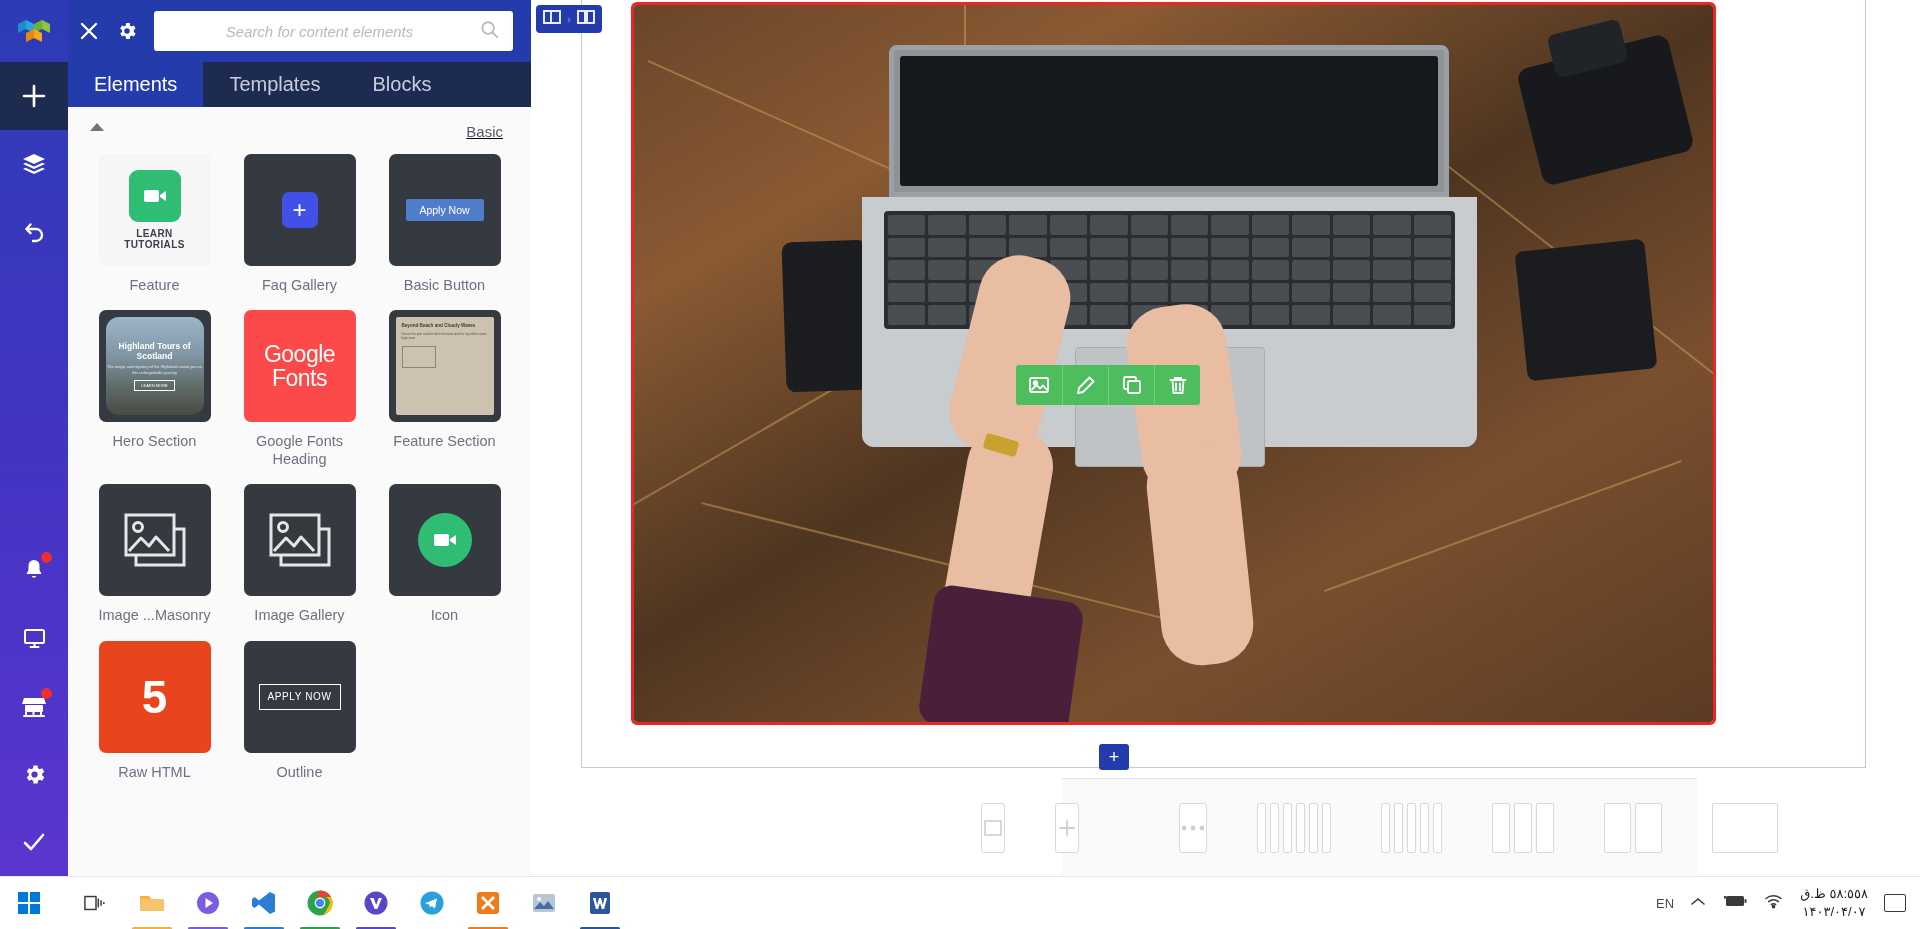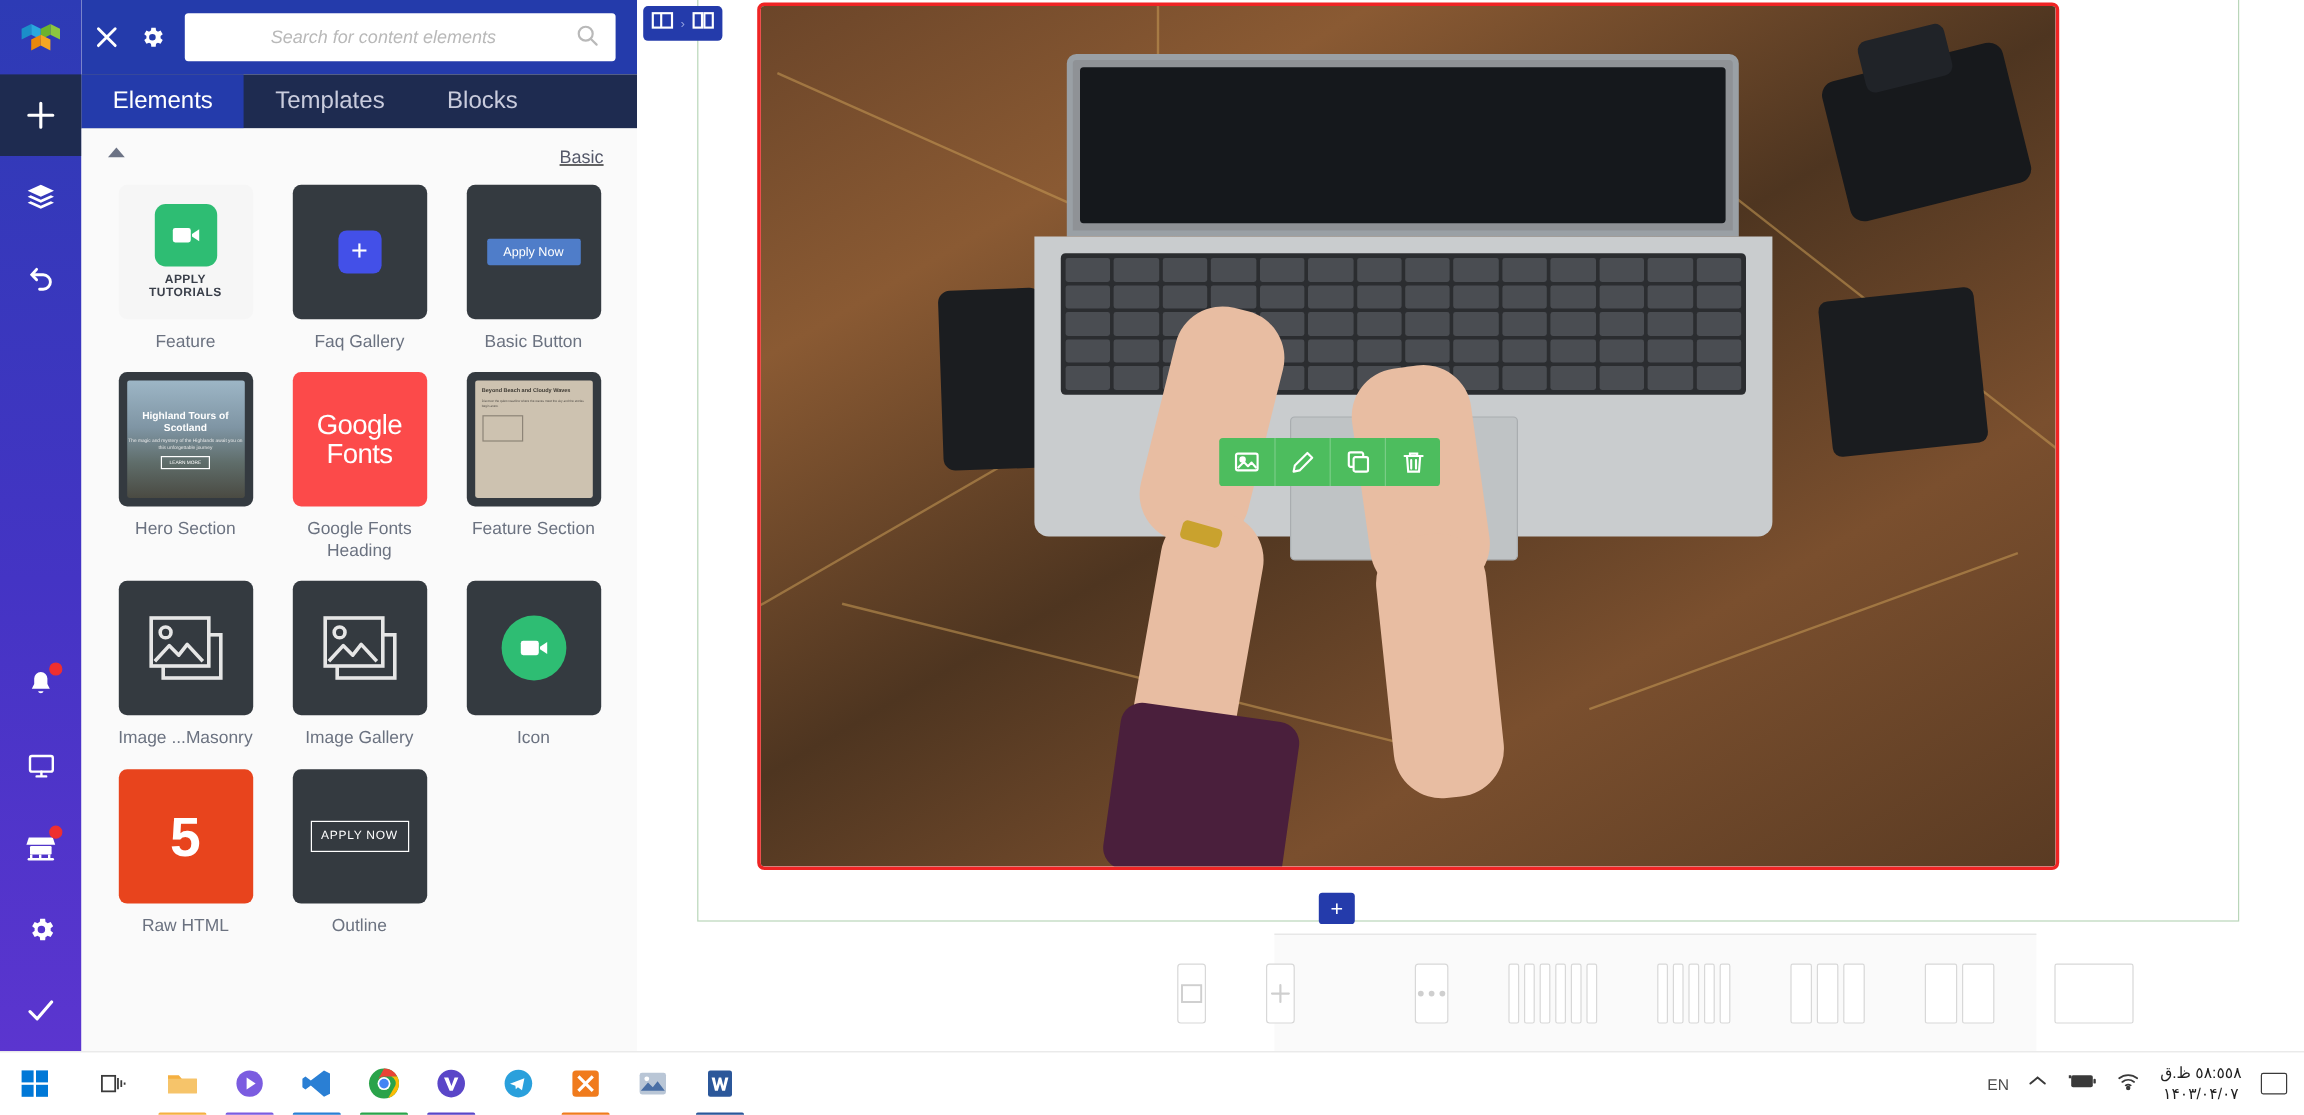--- a/index.html
+++ b/index.html
@@ -91,21 +91,21 @@
   .feat-txt { font-size: 10px; font-weight: bold; color: #3a3f4a; text-align: center; line-height: 1.15; letter-spacing: .4px;}
 
   .plus-sq { width: 36px; height: 36px; background: #4350e8; border-radius: 7px;
     display:flex; align-items:center; justify-content:center; color:#fff; font-size: 24px; line-height: 1;}
 
   .btn-prev { width: 78px; height: 22px; background: #4f7dc9; border-radius: 2px;
     display:flex; align-items:center; justify-content:center; color:#fff; font-size: 10.5px;}
 
   .thumb.hero { background: #343a40; padding: 7px; }
   .hero-inner {
-    width: 100%; height: 100%; position: relative; overflow: hidden; border-radius: 2px;
+    width: 100%; height: 100%; position: relative; overflow: hidden; border-radius: 13px;
     background: linear-gradient(180deg,#9db6c6 0%, #7f95a4 40%, #5f6d6a 70%, #4a4a42 100%);
     display:flex; flex-direction: column; align-items:center; justify-content:center;
   }
   .hero-inner .ht { color: #fff; font-size: 8.5px; font-weight: bold; text-align: center; line-height: 1.2; }
   .hero-inner .hs { color: #e8e8e8; font-size: 4px; text-align: center; margin-top: 3px; line-height: 1.4; }
   .hero-inner .hb { margin-top: 5px; border: 1px solid #fff; color: #fff; font-size: 4px; padding: 2px 6px; }
 
   .thumb.gfonts { background: #fc4a4a; flex-direction: column; }
   .gf1 { color: #fff; font-size: 23px; letter-spacing: -.5px; line-height: 1; text-align: right; }
   .gf2 { color: #fff; font-size: 23px; letter-spacing: -.5px; line-height: 1.05; }
@@ -341,21 +341,21 @@
 
         <div class="card">
           <div class="thumb feature">
             <div class="feat-sq">
               <svg width="26" height="20" viewBox="0 0 26 20" fill="#fff">
                   <rect x="2" y="4" width="15" height="12" rx="2"></rect>
                   <path d="M18 9l6-4v10l-6-4z"></path>
                 </svg>
             </div>
             <div class="feat-txt">
-              <div>APPLY</div>
+              <div>LEARN</div>
               <div>TUTORIALS</div>
             </div>
           </div>
           <div class="card-label">Feature</div>
         </div>
 
         <div class="card">
           <div class="thumb">
             <div class="plus-sq">+</div>
           </div>

